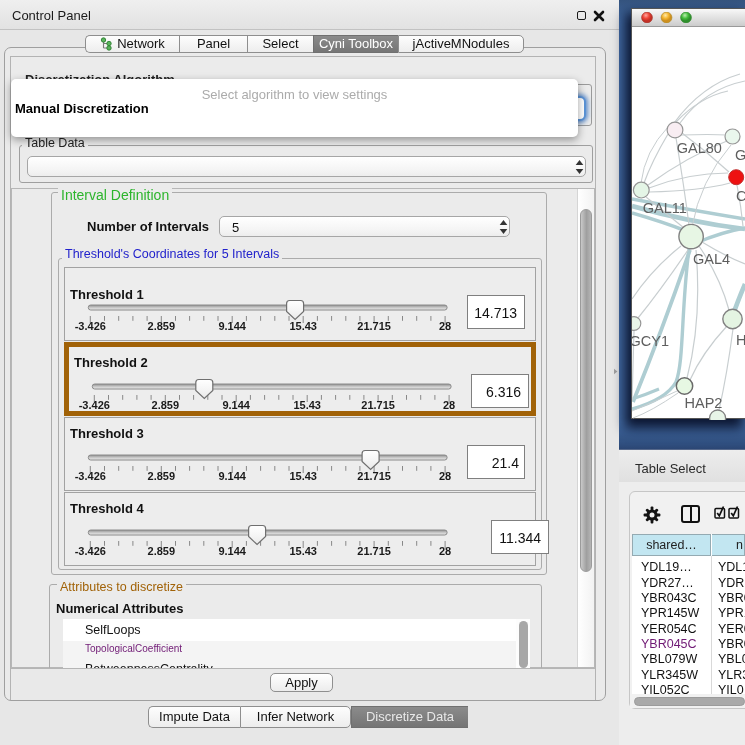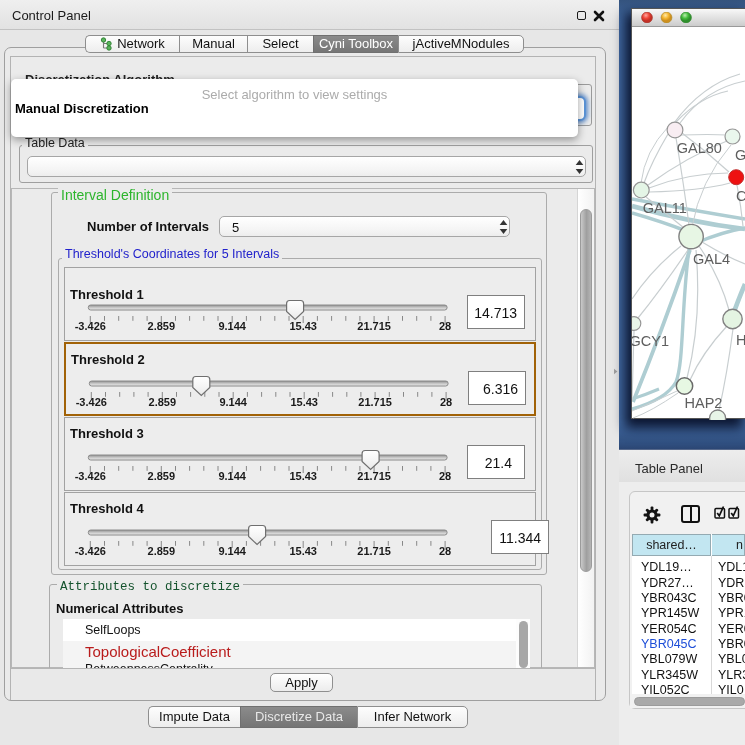--- a/index.html
+++ b/index.html
@@ -20,21 +20,21 @@
 
 <div class="abs" style="left:85px;top:34.5px;height:18.5px;display:flex;font-size:13px;z-index:30;">
  <div style="width:94px;border:1px solid #8e8e8e;border-right:none;border-radius:5px 0 0 5px;background:linear-gradient(#fdfdfd,#ededed);line-height:16.5px;color:#111;display:flex;align-items:center;justify-content:center;">
    <svg width="13" height="14" viewBox="0 0 13 14" style="margin-right:4px;">
         <path d="M3.5,4 L3.5,11 M3.5,6.5 L8.5,6.5 M3.5,11 L8.5,11" stroke="#7a7a7a" stroke-width="1.1" fill="none"></path>
         <circle cx="3.5" cy="3" r="2.2" fill="#59b55c" stroke="#2e7d32" stroke-width="0.9"></circle>
         <circle cx="9" cy="6.5" r="2.2" fill="#59b55c" stroke="#2e7d32" stroke-width="0.9"></circle>
         <circle cx="9" cy="11" r="2.2" fill="#59b55c" stroke="#2e7d32" stroke-width="0.9"></circle>
       </svg>
    Network</div>
- <div style="width:68px;border:1px solid #8e8e8e;border-right:none;background:linear-gradient(#fdfdfd,#ededed);line-height:16.5px;color:#111;text-align:center;">Manual</div>
+ <div style="width:68px;border:1px solid #8e8e8e;border-right:none;background:linear-gradient(#fdfdfd,#ededed);line-height:16.5px;color:#111;text-align:center;">Panel</div>
  <div style="width:66px;border:1px solid #8e8e8e;border-right:none;background:linear-gradient(#fdfdfd,#ededed);line-height:16.5px;color:#111;text-align:center;">Select</div>
  <div style="width:85px;border:1px solid #707070;border-right:none;background:linear-gradient(#8b8b8b,#757575);line-height:16.5px;color:#fff;text-align:center;">Cyni Toolbox</div>
  <div style="width:126px;border:1px solid #8e8e8e;border-radius:0 5px 5px 0;background:linear-gradient(#fdfdfd,#ededed);line-height:16.5px;color:#111;text-align:center;">jActiveMNodules</div>
 </div>
 
 <div class="abs" style="left:19px;top:84px;width:573px;height:42px;border:1px solid #9a9a9a;border-radius:3px;"></div>
 <div class="abs" style="left:22px;top:72px;font-size:13px;font-weight:bold;color:#222;background:#ebebeb;padding:0 3px;">Discretization Algorithm</div>
 <div class="abs" style="left:380px;top:96px;width:206px;height:25px;border:2.5px solid #5b93d6;border-radius:6px;background:#fff;box-shadow:0 0 4px 2px rgba(77,130,200,0.85);"></div>
 
 <div class="abs" style="left:19px;top:145px;width:574px;height:38px;border:1px solid #9f9f9f;border-radius:3px;"></div>
@@ -113,21 +113,21 @@
     </svg>
 <div style="position:absolute;left:5px;top:8px;font-size:13px;font-weight:bold;color:#111;margin-top:11px;">Threshold 1</div>
 <div style="position:absolute;left:-9.7px;top:52px;width:70px;text-align:center;font-size:11px;font-weight:bold;color:#1a1a1a;">-3.426</div>
     <div style="position:absolute;left:61.3px;top:52px;width:70px;text-align:center;font-size:11px;font-weight:bold;color:#1a1a1a;">2.859</div>
     <div style="position:absolute;left:132.2px;top:52px;width:70px;text-align:center;font-size:11px;font-weight:bold;color:#1a1a1a;">9.144</div>
     <div style="position:absolute;left:203.2px;top:52px;width:70px;text-align:center;font-size:11px;font-weight:bold;color:#1a1a1a;">15.43</div>
     <div style="position:absolute;left:274.1px;top:52px;width:70px;text-align:center;font-size:11px;font-weight:bold;color:#1a1a1a;">21.715</div>
     <div style="position:absolute;left:345.1px;top:52px;width:70px;text-align:center;font-size:11px;font-weight:bold;color:#1a1a1a;">28</div>
 <div style="position:absolute;left:402px;top:27px;width:58px;height:34px;border:1px solid #7f7f7f;background:#fff;font-size:14px;color:#111;text-align:right;line-height:34px;padding-right:7px;">14.713</div>
 </div>
-<div style="position:absolute;left:64px;top:342px;width:472px;height:74px;border:2px solid #a16207;background:#ededed;">
+<div style="position:absolute;left:64px;top:342px;width:472px;height:74px;border:5px solid #a16207;background:#ededed;">
 <svg width="472" height="74" style="position:absolute;left:0;top:0;" viewBox="0 0 472 74">
       <defs>
         <linearGradient id="trkg2" x1="0" y1="0" x2="0" y2="1">
           <stop offset="0" stop-color="#8f8f8f"></stop>
           <stop offset="0.5" stop-color="#c6c6c6"></stop>
           <stop offset="1" stop-color="#ededed"></stop>
         </linearGradient>
       </defs>
       <rect x="23.3" y="37" width="358.8" height="5" rx="2.4" fill="url(#trkg2)" stroke="#8a8a8a" stroke-width="1"></rect>
       <line x1="25.3" y1="48" x2="25.3" y2="55.0" stroke="#888888" stroke-width="1"></line>
@@ -219,21 +219,21 @@
       </defs>
       <path d="M297.1,35.5 q0,-3 3,-3 l11,0 q3,0 3,3 l0,8 l-8.5,8 l-8.5,-8 z" fill="url(#thg3)" stroke="#6f6f6f" stroke-width="1.2"></path>
     </svg>
 <div style="position:absolute;left:5px;top:8px;font-size:13px;font-weight:bold;color:#111;">Threshold 3</div>
 <div style="position:absolute;left:-9.7px;top:52px;width:70px;text-align:center;font-size:11px;font-weight:bold;color:#1a1a1a;">-3.426</div>
     <div style="position:absolute;left:61.3px;top:52px;width:70px;text-align:center;font-size:11px;font-weight:bold;color:#1a1a1a;">2.859</div>
     <div style="position:absolute;left:132.2px;top:52px;width:70px;text-align:center;font-size:11px;font-weight:bold;color:#1a1a1a;">9.144</div>
     <div style="position:absolute;left:203.2px;top:52px;width:70px;text-align:center;font-size:11px;font-weight:bold;color:#1a1a1a;">15.43</div>
     <div style="position:absolute;left:274.1px;top:52px;width:70px;text-align:center;font-size:11px;font-weight:bold;color:#1a1a1a;">21.715</div>
     <div style="position:absolute;left:345.1px;top:52px;width:70px;text-align:center;font-size:11px;font-weight:bold;color:#1a1a1a;">28</div>
-<div style="position:absolute;left:402px;top:27px;width:58px;height:34px;border:1px solid #7f7f7f;background:#fff;font-size:14px;color:#111;text-align:right;line-height:34px;padding-right:12px;">21.4</div>
+<div style="position:absolute;left:402px;top:27px;width:58px;height:34px;border:1px solid #7f7f7f;background:#fff;font-size:14px;color:#111;text-align:right;line-height:34px;padding-right:5px;">21.4</div>
 </div>
 <div style="position:absolute;left:64px;top:492px;width:472px;height:74px;border:1px solid #a2a2a2;background:#ededed;">
 <svg width="472" height="74" style="position:absolute;left:0;top:0;" viewBox="0 0 472 74">
       <defs>
         <linearGradient id="trkg4" x1="0" y1="0" x2="0" y2="1">
           <stop offset="0" stop-color="#8f8f8f"></stop>
           <stop offset="0.5" stop-color="#c6c6c6"></stop>
           <stop offset="1" stop-color="#ededed"></stop>
         </linearGradient>
       </defs>
@@ -277,38 +277,38 @@
 <div style="position:absolute;left:-9.7px;top:52px;width:70px;text-align:center;font-size:11px;font-weight:bold;color:#1a1a1a;">-3.426</div>
     <div style="position:absolute;left:61.3px;top:52px;width:70px;text-align:center;font-size:11px;font-weight:bold;color:#1a1a1a;">2.859</div>
     <div style="position:absolute;left:132.2px;top:52px;width:70px;text-align:center;font-size:11px;font-weight:bold;color:#1a1a1a;">9.144</div>
     <div style="position:absolute;left:203.2px;top:52px;width:70px;text-align:center;font-size:11px;font-weight:bold;color:#1a1a1a;">15.43</div>
     <div style="position:absolute;left:274.1px;top:52px;width:70px;text-align:center;font-size:11px;font-weight:bold;color:#1a1a1a;">21.715</div>
     <div style="position:absolute;left:345.1px;top:52px;width:70px;text-align:center;font-size:11px;font-weight:bold;color:#1a1a1a;">28</div>
 <div style="position:absolute;left:402px;top:27px;width:58px;height:34px;border:1px solid #7f7f7f;background:#fff;font-size:14px;color:#111;text-align:right;line-height:34px;padding-right:7px;margin-left:24px;">11.344</div>
 </div>
 
 <div class="abs" style="left:49px;top:584px;width:493px;height:110px;border:1px solid #ababab;border-radius:3px;"></div>
-<div class="abs" style="left:57px;top:580px;font-size:12.5px;color:#14532d;background:#ebebeb;padding:0 3px;font-family:Liberation Mono, monospace;">Attributes to discretize</div>
+<div class="abs" style="left:57px;top:580px;font-size:12.5px;color:#a16207;background:#ebebeb;padding:0 3px;">Attributes to discretize</div>
 <div class="abs" style="left:56px;top:601px;font-size:13px;font-weight:bold;color:#111;">Numerical Attributes</div>
 <div class="abs" style="left:63px;top:619px;width:467px;height:49px;background:#ffffff;overflow:hidden;">
   <div style="position:absolute;left:0;top:22px;width:467px;height:27px;background:#f4f4f4;"></div>
   <div style="position:absolute;left:22px;top:4px;font-size:12.5px;color:#111;">SelfLoops</div>
-  <div style="position:absolute;left:22px;top:23.5px;font-size:15px;color:#b91c1c;">TopologicalCoefficient</div>
+  <div style="position:absolute;left:22px;top:23.5px;font-size:10px;color:#701a75;">TopologicalCoefficient</div>
   <div style="position:absolute;left:22px;top:43px;font-size:12.5px;color:#111;">BetweennessCentrality</div>
   <div style="position:absolute;left:453px;top:0;width:14px;height:49px;background:#fdfdfd;"></div>
   <div style="position:absolute;left:455.5px;top:2px;width:9px;height:47px;border-radius:4.5px;background:#a7a7a7;"></div>
 </div>
 
 <div class="abs" style="left:11px;top:668px;width:584px;height:32px;background:#e9e9e9;border-top:1px solid #b5b5b5;"></div>
 <div class="abs" style="left:270px;top:673px;width:63px;height:19px;border:1px solid #8f8f8f;border-radius:5px;background:linear-gradient(#ffffff,#ececec);font-size:13px;color:#111;text-align:center;line-height:17px;">Apply</div>
 
 <div class="abs" style="left:148px;top:706px;height:22px;display:flex;font-size:13px;">
  <div style="width:92px;border:1px solid #8e8e8e;border-right:none;border-radius:5px 0 0 5px;background:linear-gradient(#fdfdfd,#ededed);line-height:20px;color:#111;text-align:center;">Impute Data</div>
+ <div style="width:111px;border:1px solid #8e8e8e;border-radius:0 5px 5px 0;background:linear-gradient(#fdfdfd,#ededed);line-height:20px;color:#111;text-align:center;">Infer Network</div>
  <div style="width:117px;border:1px solid #707070;border-right:none;background:linear-gradient(#8b8b8b,#757575);line-height:20px;color:#e8e8e8;text-align:center;">Discretize Data</div>
- <div style="width:111px;border:1px solid #8e8e8e;border-radius:0 5px 5px 0;background:linear-gradient(#fdfdfd,#ededed);line-height:20px;color:#111;text-align:center;">Infer Network</div>
 </div>
 
 <div class="abs" style="left:11px;top:79px;width:567px;height:58px;background:#ffffff;border-radius:5px;box-shadow:0 3px 9px rgba(0,0,0,0.38);z-index:40;">
   <div style="position:absolute;left:0;top:8px;width:100%;text-align:center;font-size:13px;color:#ababab;">Select algorithm to view settings</div>
   <div style="position:absolute;left:4px;top:22px;font-size:13px;font-weight:bold;color:#000;">Manual Discretization</div>
 </div>
 
 <svg class="abs" style="left:613px;top:368px;" width="5" height="7" viewBox="0 0 5 7">
     <path d="M1,0.8 L4.4,3.5 L1,6.2 Z" fill="#a0a0a0"></path>
   </svg>
@@ -385,21 +385,21 @@
 <text x="736" y="199.5" font-size="14.5" fill="#5e5e5e" font-family="Liberation Sans, sans-serif">CY</text>
 <text x="642.8" y="211.5" font-size="14.5" fill="#5e5e5e" font-family="Liberation Sans, sans-serif">GAL11</text>
 <text x="693" y="262.5" font-size="14.5" fill="#5e5e5e" font-family="Liberation Sans, sans-serif">GAL4</text>
 <text x="629.5" y="344.5" font-size="14.5" fill="#5e5e5e" font-family="Liberation Sans, sans-serif">GCY1</text>
 <text x="736" y="343.5" font-size="14.5" fill="#5e5e5e" font-family="Liberation Sans, sans-serif">H</text>
 <text x="684.5" y="406.5" font-size="14.5" fill="#5e5e5e" font-family="Liberation Sans, sans-serif">HAP2</text>
 </svg>
 </div>
 
 <div class="abs" style="left:619px;top:449px;width:126px;height:33px;background:linear-gradient(#ededed,#e0e0e0);border-top:1px solid #56688a;"></div>
-<div class="abs" style="left:635px;top:461px;font-size:13px;color:#2a2a2a;">Table Panel</div>
+<div class="abs" style="left:635px;top:461px;font-size:13px;color:#2a2a2a;">Table Select</div>
 <div class="abs" style="left:619px;top:482px;width:126px;height:263px;background:#ededed;"></div>
 
 <div class="abs" style="left:629px;top:491px;width:130px;height:218px;border:1px solid #c6c6c6;border-radius:6px;background:#f1f1f1;"></div>
 
 <svg class="abs" style="left:643px;top:506px;" width="18" height="18" viewBox="0 0 18 18">
     <g fill="#141414">
       <circle cx="9" cy="9" r="5.6"></circle>
       <g>
         <rect x="7.6" y="0.6" width="2.8" height="4" rx="1"></rect>
         <rect x="7.6" y="13.4" width="2.8" height="4" rx="1"></rect>
@@ -433,21 +433,21 @@
 <div style="position:absolute;left:641px;top:560.1px;font-size:12.5px;color:#111;">YDL19…</div>
 <div style="position:absolute;left:718px;top:560.1px;font-size:12.5px;color:#111;">YDL1</div>
 <div style="position:absolute;left:641px;top:575.5px;font-size:12.5px;color:#111;">YDR27…</div>
 <div style="position:absolute;left:718px;top:575.5px;font-size:12.5px;color:#111;">YDR2</div>
 <div style="position:absolute;left:641px;top:590.8px;font-size:12.5px;color:#111;">YBR043C</div>
 <div style="position:absolute;left:718px;top:590.8px;font-size:12.5px;color:#111;">YBR0</div>
 <div style="position:absolute;left:641px;top:606.1px;font-size:12.5px;color:#111;">YPR145W</div>
 <div style="position:absolute;left:718px;top:606.1px;font-size:12.5px;color:#111;">YPR1</div>
 <div style="position:absolute;left:641px;top:621.5px;font-size:12.5px;color:#111;">YER054C</div>
 <div style="position:absolute;left:718px;top:621.5px;font-size:12.5px;color:#111;">YER0</div>
-<div style="position:absolute;left:641px;top:636.9px;font-size:12.5px;color:#1d4ed8;">YBR045C</div>
+<div style="position:absolute;left:641px;top:636.9px;font-size:12.5px;color:#701a75;">YBR045C</div>
 <div style="position:absolute;left:718px;top:636.9px;font-size:12.5px;color:#111;">YBR0</div>
 <div style="position:absolute;left:641px;top:652.2px;font-size:12.5px;color:#111;">YBL079W</div>
 <div style="position:absolute;left:718px;top:652.2px;font-size:12.5px;color:#111;">YBL0</div>
 <div style="position:absolute;left:641px;top:667.6px;font-size:12.5px;color:#111;">YLR345W</div>
 <div style="position:absolute;left:718px;top:667.6px;font-size:12.5px;color:#111;">YLR3</div>
 <div style="position:absolute;left:641px;top:682.9px;font-size:12.5px;color:#111;">YIL052C</div>
 <div style="position:absolute;left:718px;top:682.9px;font-size:12.5px;color:#111;">YIL0</div>
 
 <div class="abs" style="left:630px;top:694px;width:115px;height:14px;background:#f1f1f1;"></div>
 <div class="abs" style="left:634px;top:696.5px;width:111px;height:9px;border-radius:4.5px;background:#a9a9a9;border:1px solid #9b9b9b;"></div>

